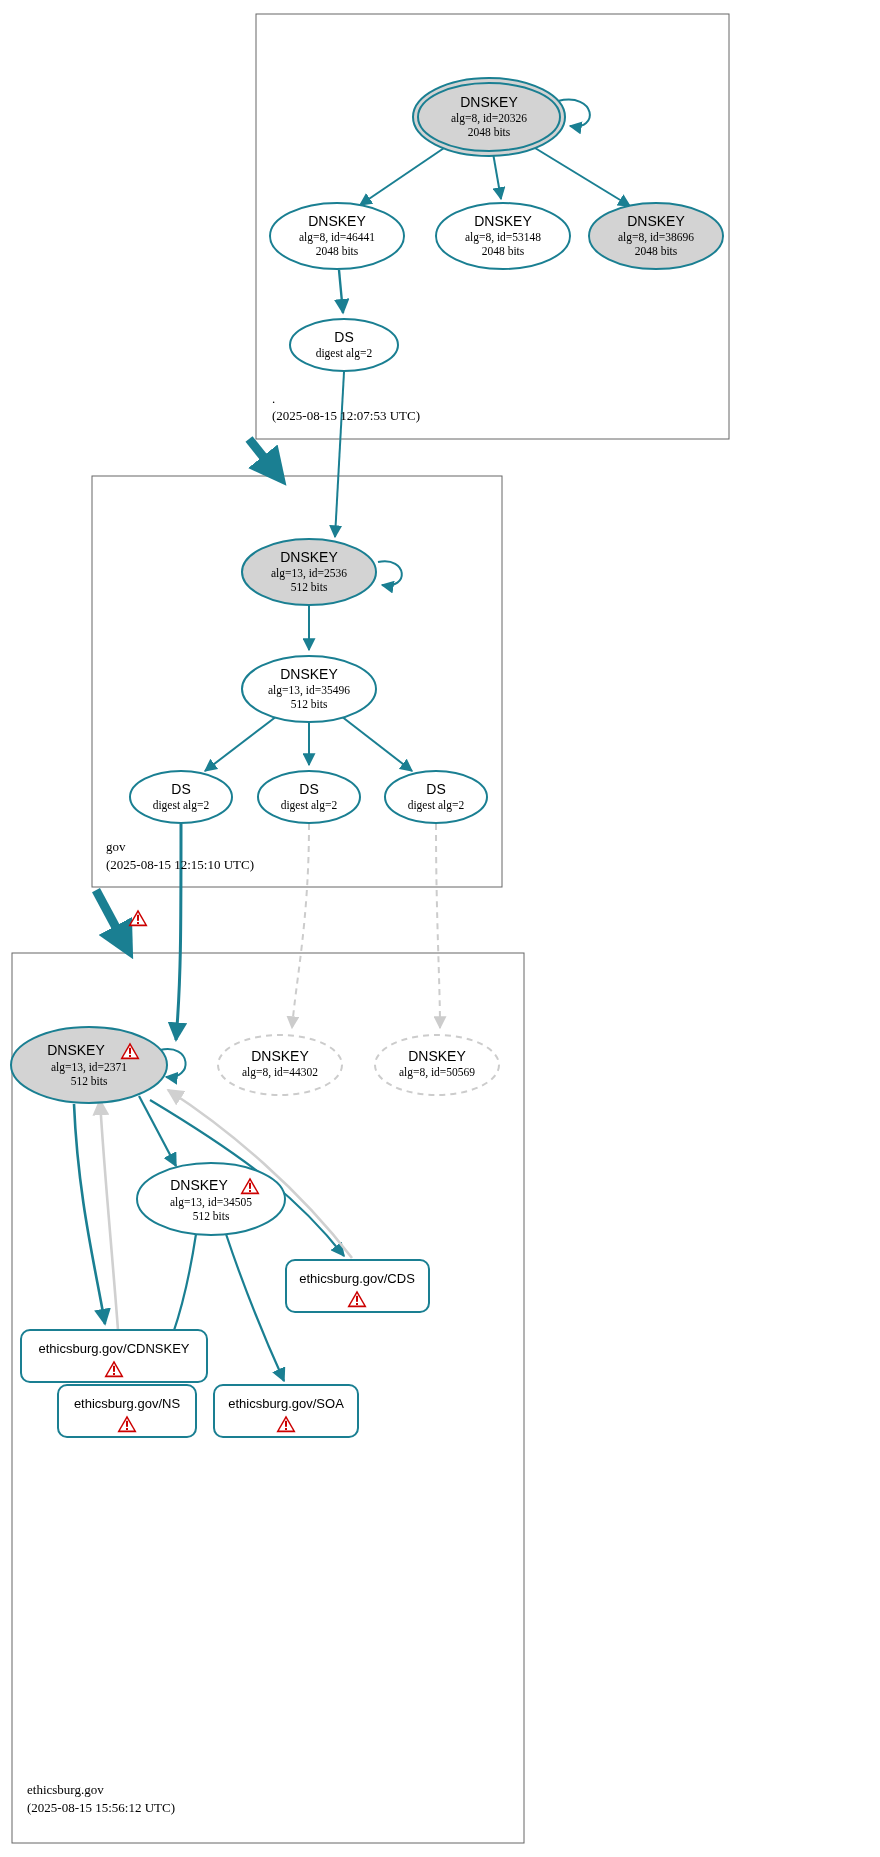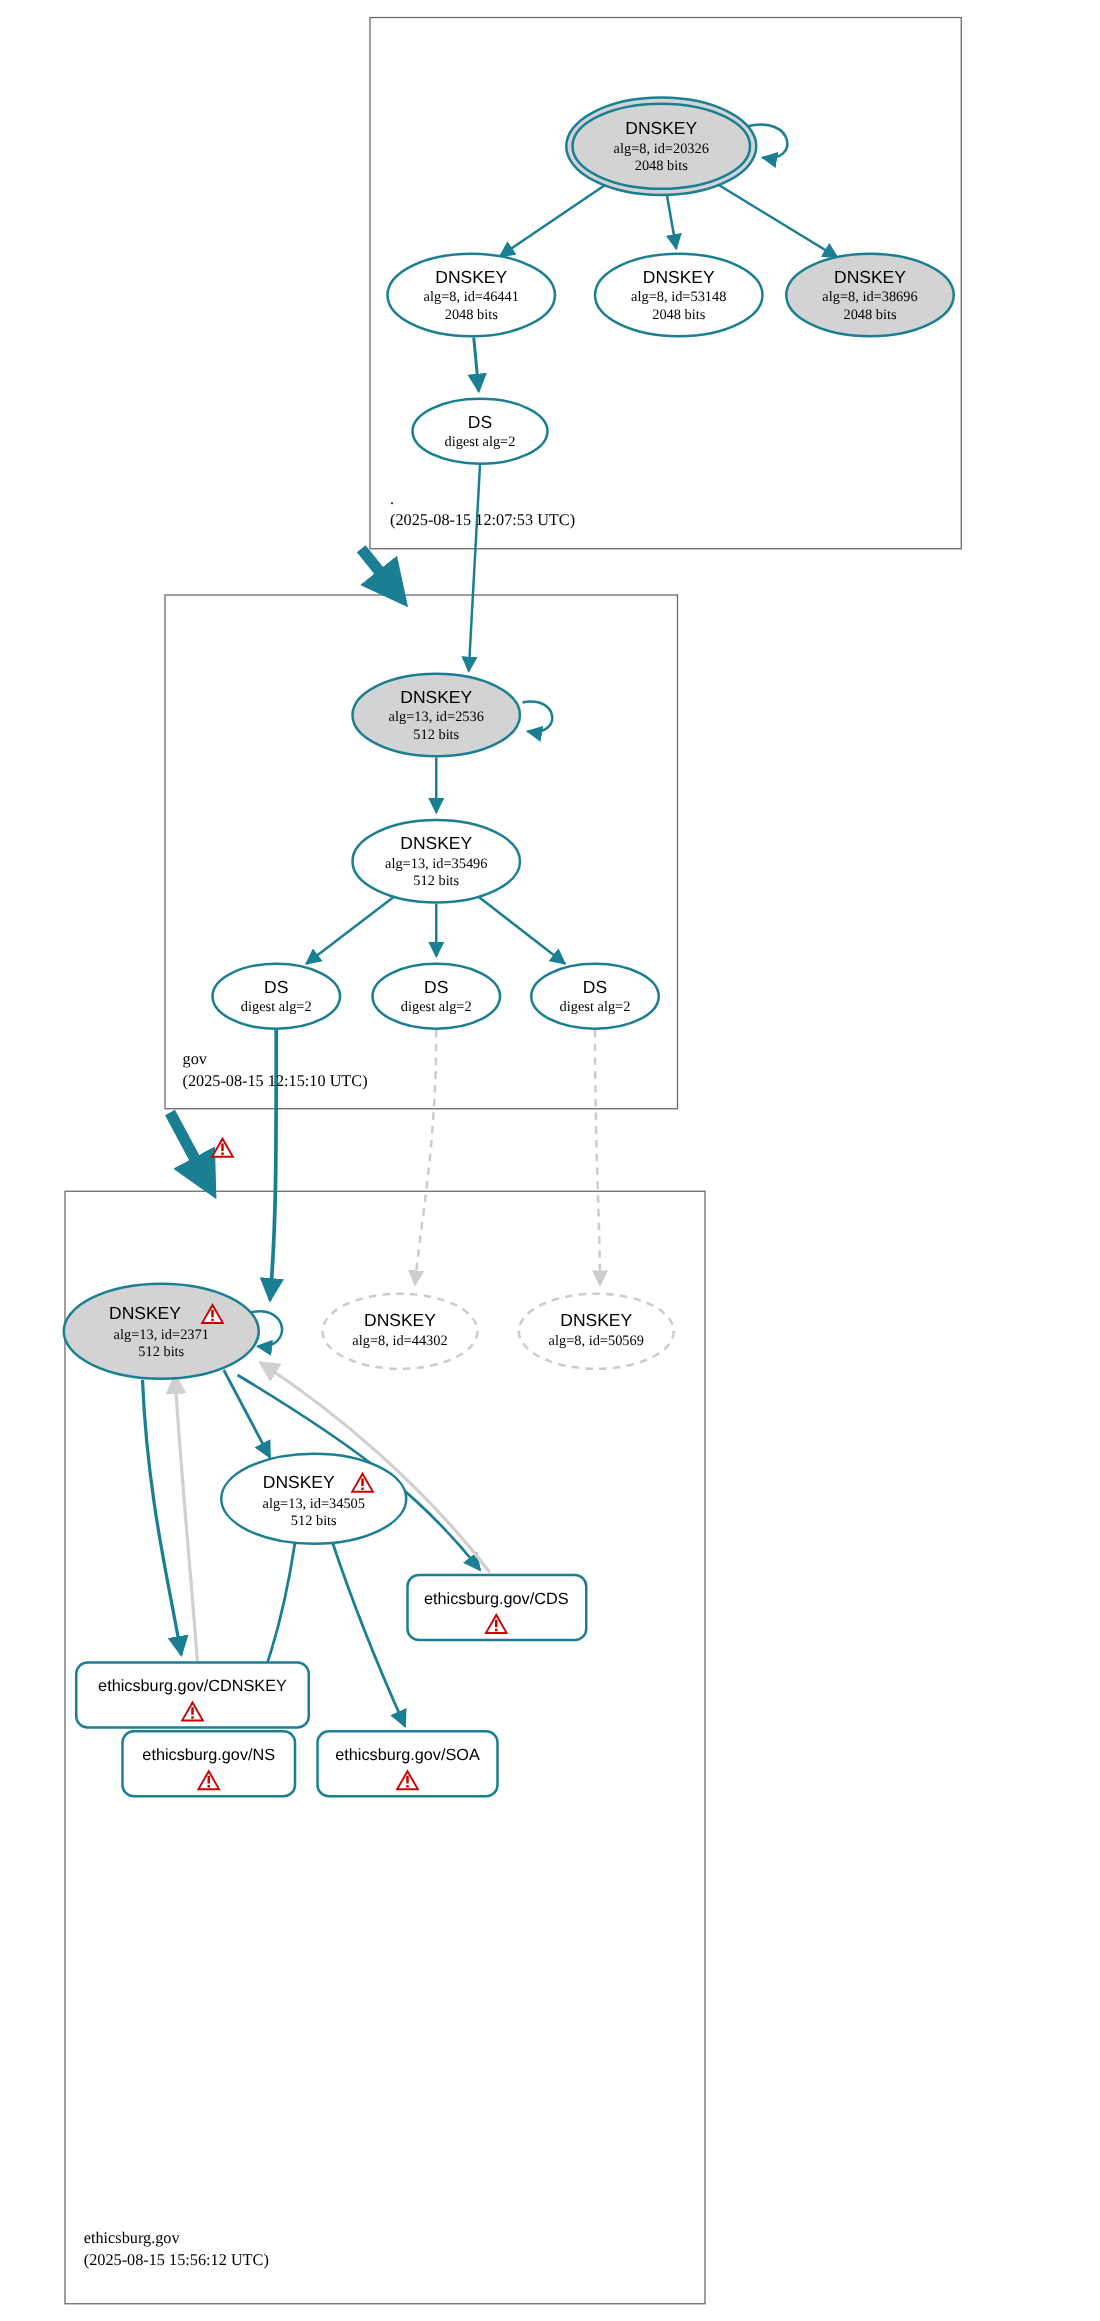--- a/index.html
+++ b/index.html
@@ -1,17 +1,17 @@
 <!DOCTYPE html>
 <html><head>
 <meta charset="utf-8">
 <style>
   html,body{margin:0;padding:0;background:#ffffff;}
   body{width:880px;height:1857px;font-family:"Liberation Serif",serif;}
-  #stage{position:relative;width:812px;height:1857px;overflow:hidden;margin-left:40px;}
+  #stage{position:relative;width:812px;height:1857px;overflow:hidden;}
   svg{display:block;}
   .node-title{font-family:"Liberation Sans",sans-serif;font-size:14px;fill:#000;}
   .node-sub{font-family:"Liberation Serif",serif;font-size:11.5px;fill:#000;}
   .zone-label{font-family:"Liberation Serif",serif;font-size:13px;fill:#000;}
   .rr-label{font-family:"Liberation Sans",sans-serif;font-size:13px;fill:#000;}
 </style>
 </head>
 <body>
 
 <div id="stage">

